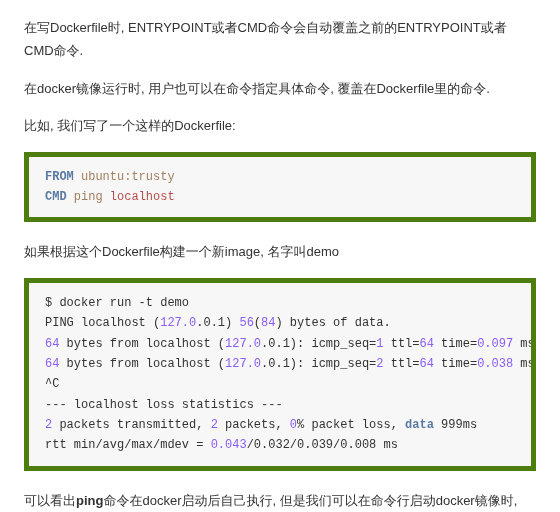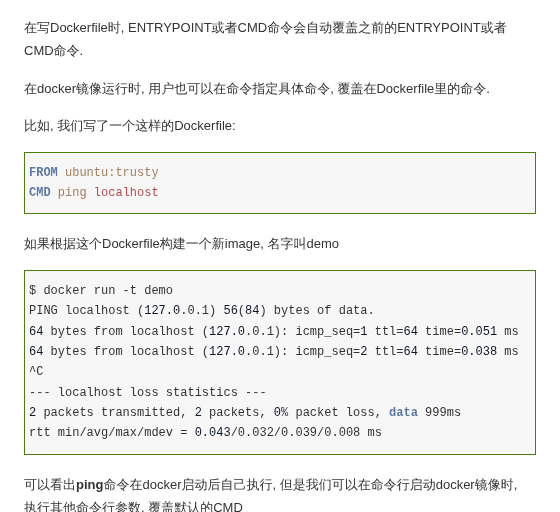--- a/index.html
+++ b/index.html
@@ -11,49 +11,49 @@
       padding: 16px 24px;
       background: #fff;
       width: 560px;
       box-sizing: border-box;
     }
     p {
       margin: 0 16px 14px 0;
     }
     pre {
       background: #f7f7f7;
-      border: 1px solid #4d7c0f;
-      padding: 10px 4px;
+      border: 5px solid #4d7c0f;
+      padding: 10px 16px;
       margin: 8px 0 18px 0;
       font-family: Consolas, "Courier New", monospace;
       font-size: 12px;
       line-height: 1.7;
       white-space: pre;
       overflow: hidden;
     }
     .kw { color: #5b7aa3; font-weight: bold; }
     .name { color: #a38060; }
     .str { color: #b84c4c; }
-    .num { color: #0f172a; }
+    .num { color: #8b5cf6; }
     b { font-weight: bold; }
   </style>
 </head>
 <body>
 
 <p>在写Dockerfile时, ENTRYPOINT或者CMD命令会自动覆盖之前的ENTRYPOINT或者CMD命令.</p>
 <p>在docker镜像运行时, 用户也可以在命令指定具体命令, 覆盖在Dockerfile里的命令.</p>
 <p>比如, 我们写了一个这样的Dockerfile:</p>
 
 <pre><span class="kw">FROM</span><span class="name"> ubuntu:trusty</span>
 <span class="kw">CMD</span><span class="name"> ping</span><span class="str"> localhost</span></pre>
 
 <p>如果根据这个Dockerfile构建一个新image, 名字叫demo</p>
 
 <pre><span>$ docker run -t demo</span>
 <span>PING localhost (</span><span class="num">127.0</span><span>.0.1) </span><span class="num">56</span><span>(</span><span class="num">84</span><span>) bytes of data.</span>
-<span class="num">64</span><span> bytes from localhost (</span><span class="num">127.0</span><span>.0.1): icmp_seq=</span><span class="num">1</span><span> ttl=</span><span class="num">64</span><span> time=</span><span class="num">0.051</span><span> ms</span>
+<span class="num">64</span><span> bytes from localhost (</span><span class="num">127.0</span><span>.0.1): icmp_seq=</span><span class="num">1</span><span> ttl=</span><span class="num">64</span><span> time=</span><span class="num">0.097</span><span> ms</span>
 <span class="num">64</span><span> bytes from localhost (</span><span class="num">127.0</span><span>.0.1): icmp_seq=</span><span class="num">2</span><span> ttl=</span><span class="num">64</span><span> time=</span><span class="num">0.038</span><span> ms</span>
 <span>^C</span>
 <span>--- localhost loss statistics ---</span>
 <span class="num">2</span><span> packets transmitted, </span><span class="num">2</span><span> packets, </span><span class="num">0</span><span>% packet loss, </span><span class="kw">data</span><span> 999ms</span>
 <span>rtt min/avg/max/mdev = </span><span class="num">0.043</span><span>/0.032/0.039/0.008 ms</span></pre>
 
 <p><span>可以看出</span><b>ping</b><span>命令在docker启动后自己执行, 但是我们可以在命令行启动docker镜像时, 执行其他命令行参数, 覆盖默认的CMD</span></p>
 
 </body></html>

